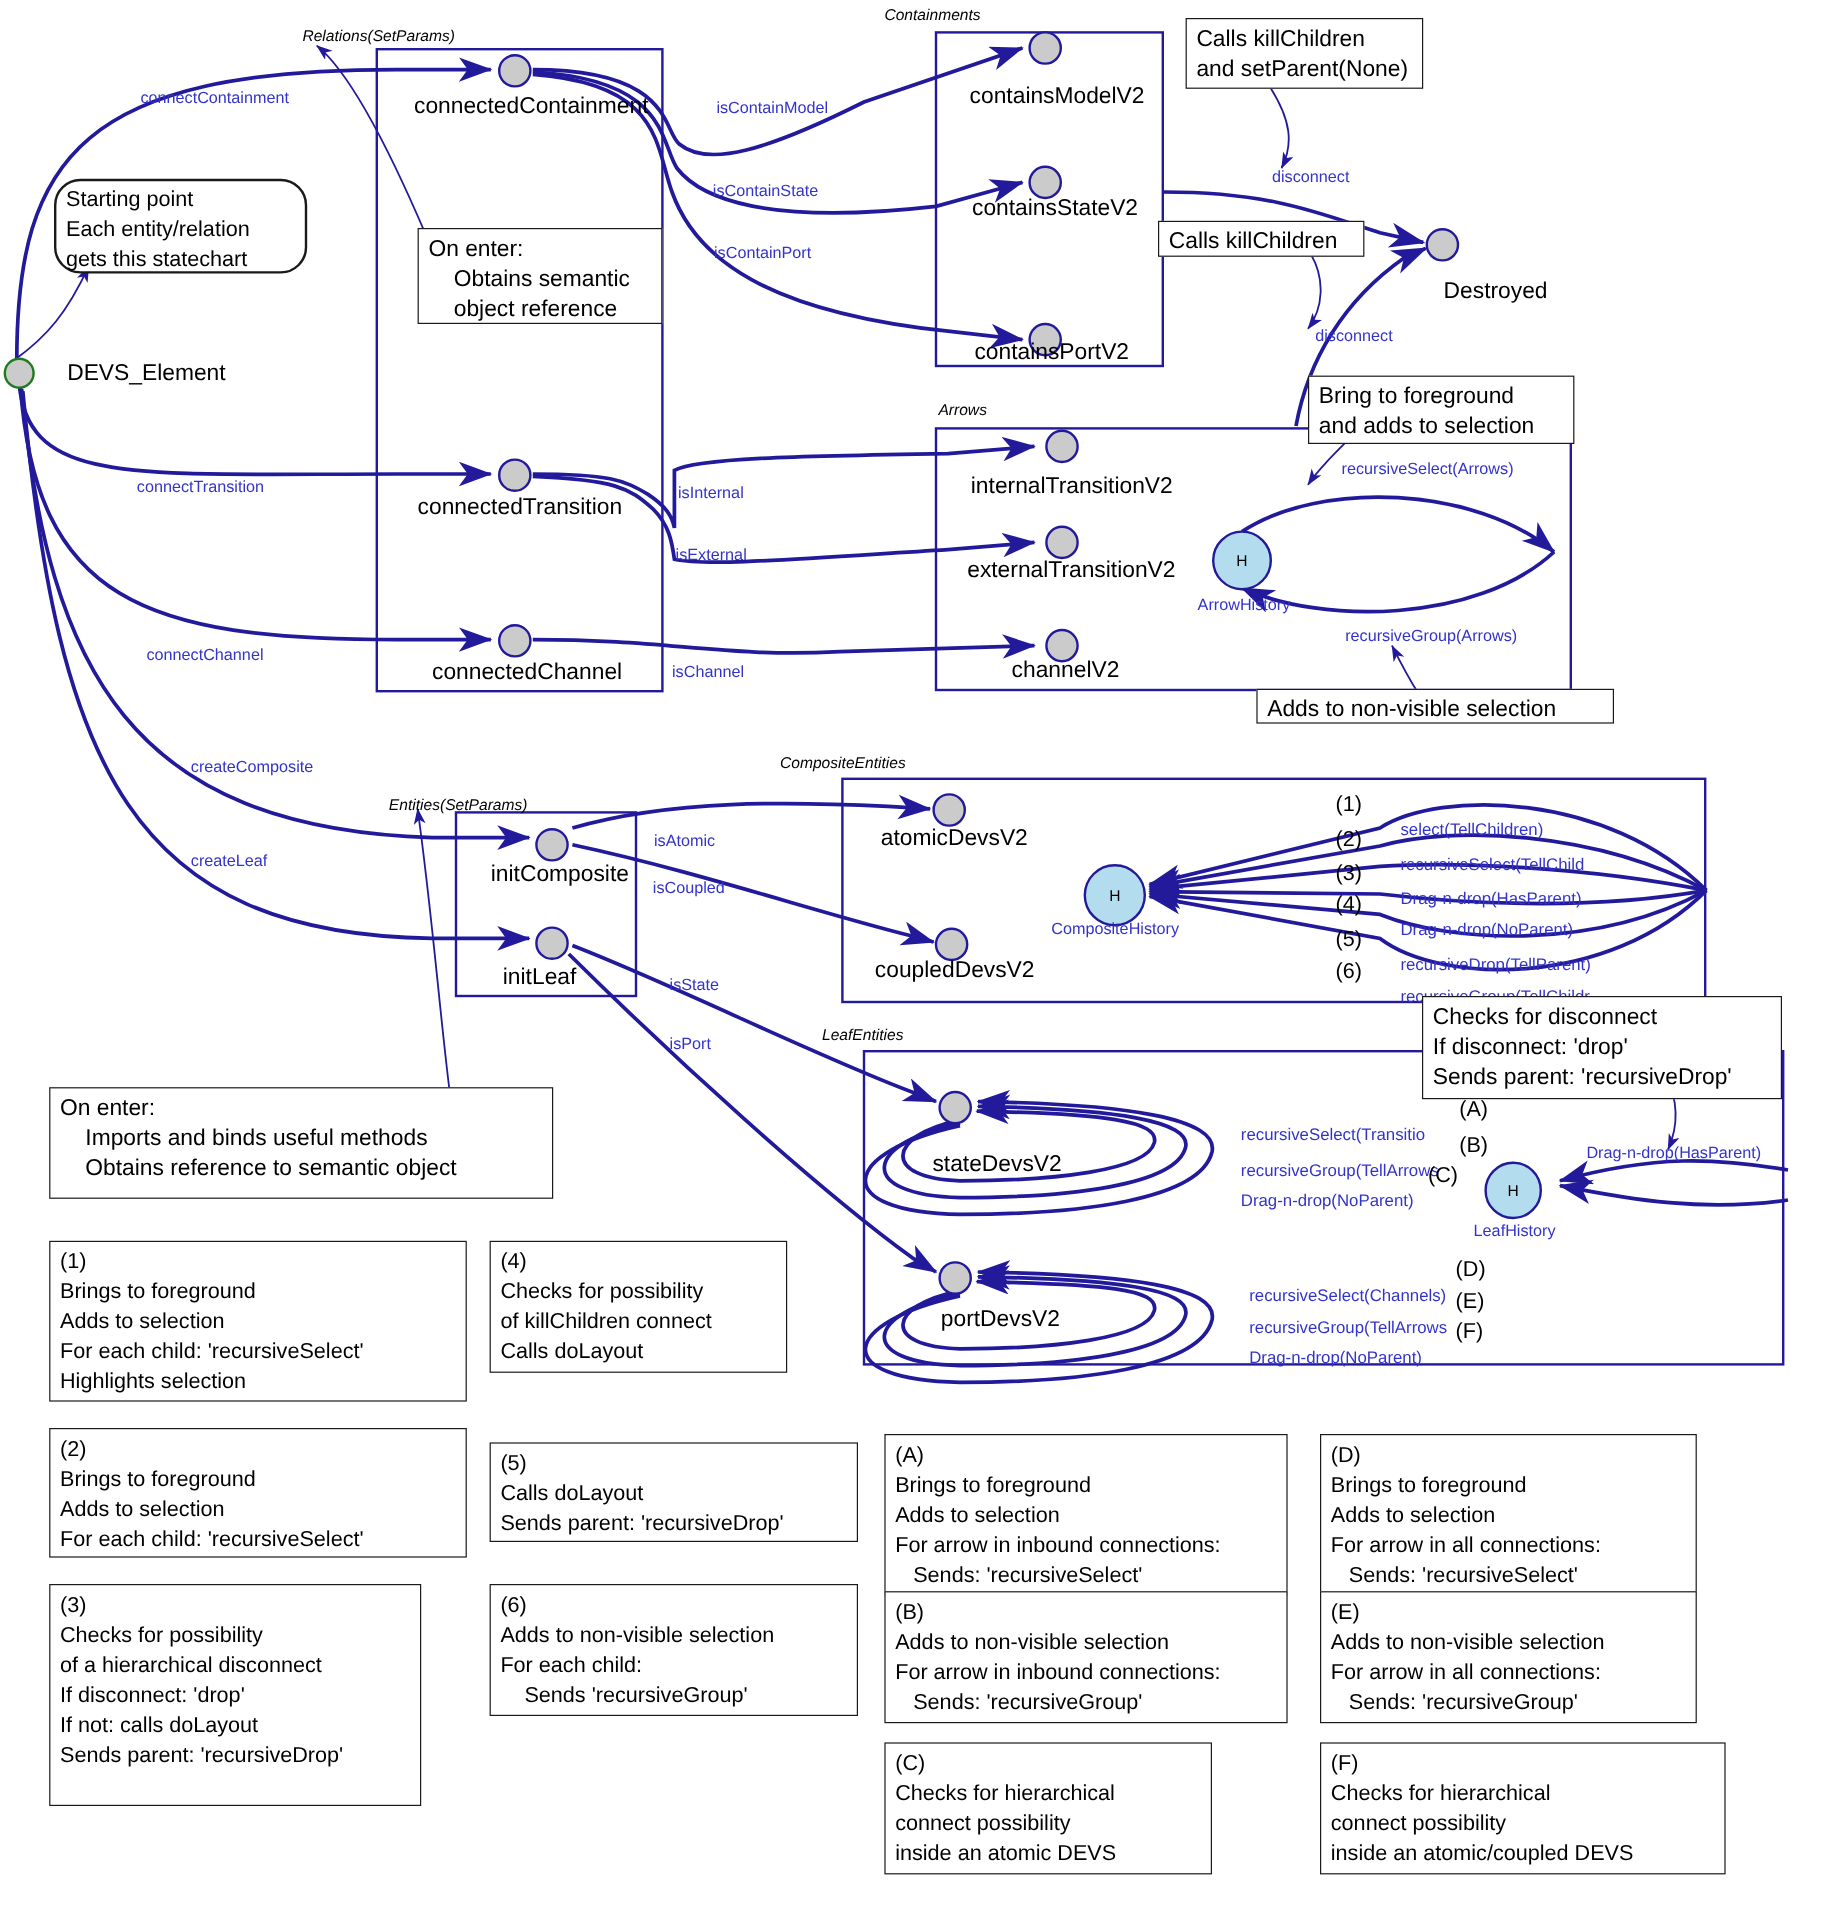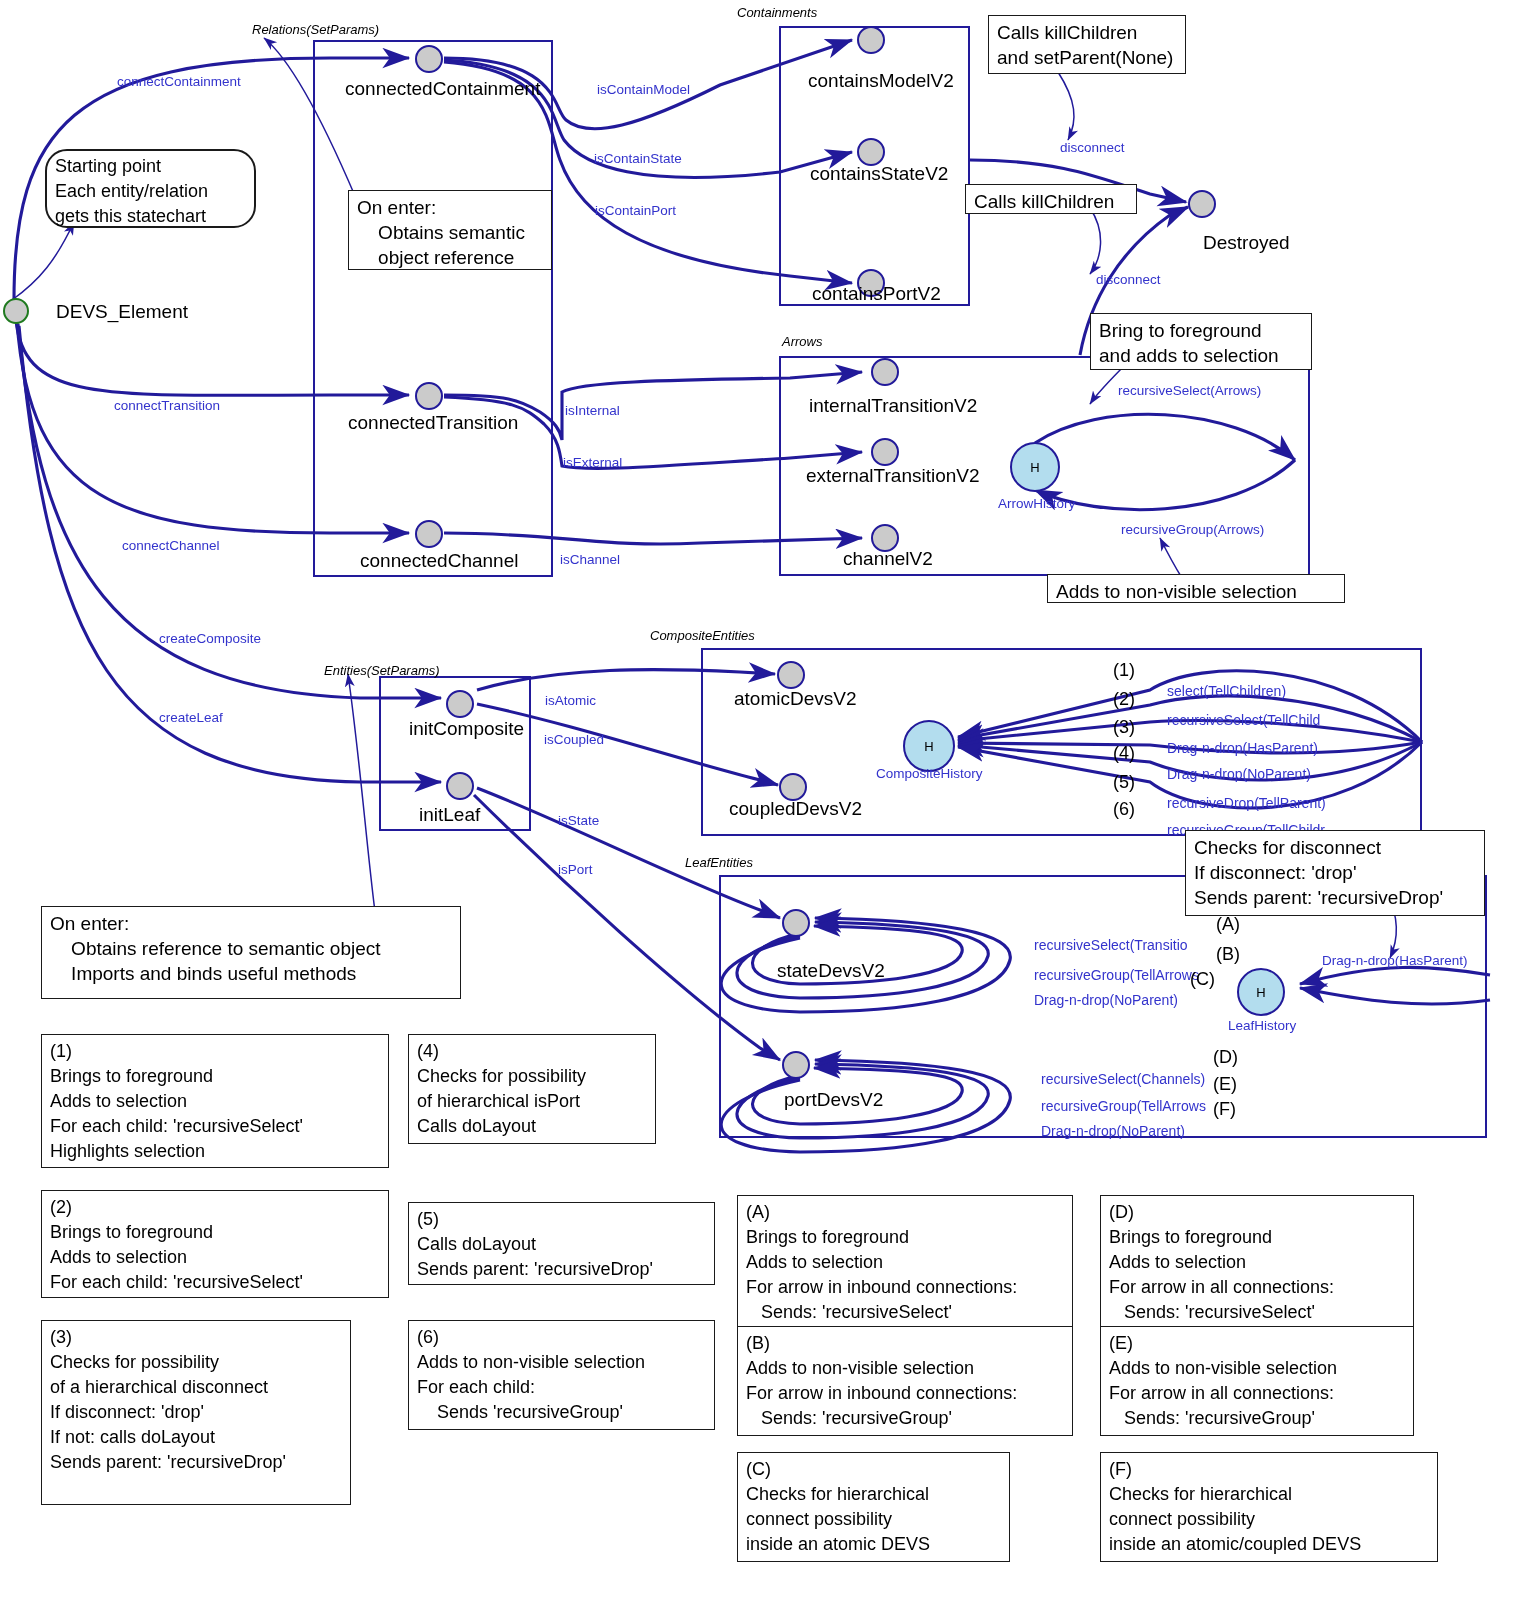--- a/index.html
+++ b/index.html
@@ -269,22 +269,22 @@
       <div>Bring to foreground</div>
       <div>and adds to selection</div>
     </div>
 
   <div class="note" style="left:1047px;top:574px;width:298px;height:29px;">
       <div>Adds to non-visible selection</div>
     </div>
 
   <div class="note" style="left:41px;top:906px;width:420px;height:93px;">
       <div>On enter:</div>
+      <div>    Imports and binds useful methods</div>
       <div>    Obtains reference to semantic object</div>
-      <div>    Imports and binds useful methods</div>
     </div>
 
   <div class="note" style="left:1185px;top:830px;width:300px;height:86px;">
       <div>Checks for disconnect</div>
       <div>If disconnect: 'drop'</div>
       <div>Sends parent: 'recursiveDrop'</div>
     </div>
 
   <div class="note" style="left:41px;top:1034px;width:348px;height:134px;font-size:18px;line-height:25px;">
       <div>(1)</div>
@@ -303,21 +303,21 @@
       <div>(3)</div>
       <div>Checks for possibility</div>
       <div>of a hierarchical disconnect</div>
       <div>If disconnect: 'drop'</div>
       <div>If not: calls doLayout</div>
       <div>Sends parent: 'recursiveDrop'</div>
     </div>
   <div class="note" style="left:408px;top:1034px;width:248px;height:110px;font-size:18px;line-height:25px;">
       <div>(4)</div>
       <div>Checks for possibility</div>
-      <div>of hierarchical isPort</div>
+      <div>of killChildren connect</div>
       <div>Calls doLayout</div>
     </div>
   <div class="note" style="left:408px;top:1202px;width:307px;height:83px;font-size:18px;line-height:25px;">
       <div>(5)</div>
       <div>Calls doLayout</div>
       <div>Sends parent: 'recursiveDrop'</div>
     </div>
   <div class="note" style="left:408px;top:1320px;width:307px;height:110px;font-size:18px;line-height:25px;">
       <div>(6)</div>
       <div>Adds to non-visible selection</div>

